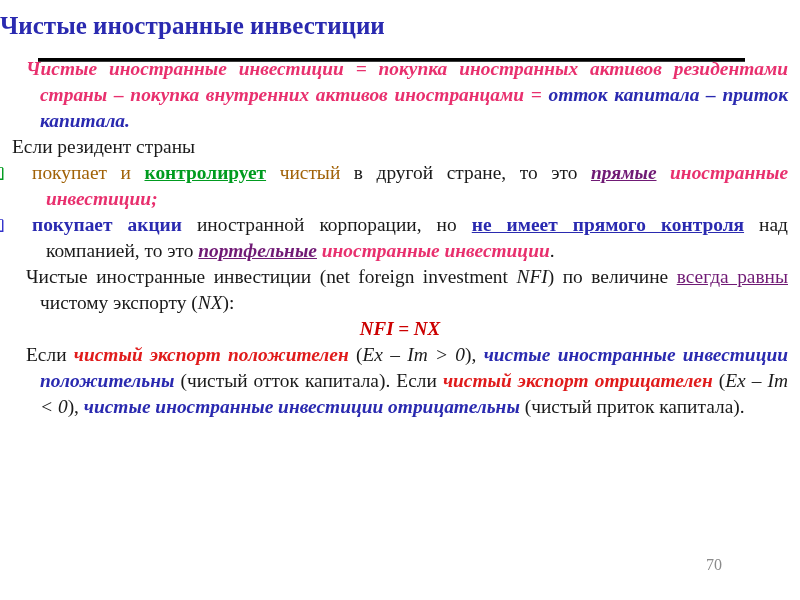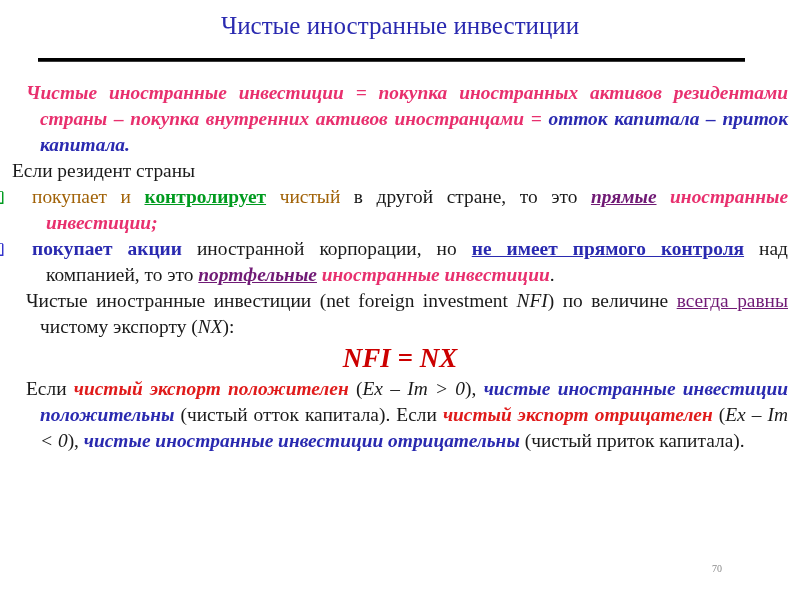--- a/index.html
+++ b/index.html
@@ -15,41 +15,40 @@
     overflow: hidden;
     position: relative;
   }
   .slide {
     width: 800px;
     height: 600px;
     position: relative;
     box-sizing: border-box;
   }
   .slide-title {
-    text-align: center;
-    font-weight: normal;
+    font-weight: bold;
     font-size: 25px;
     color: #2a2ab0;
     letter-spacing: 0px;
     padding-top: 12px;
     line-height: 1.12;
   }
   .title-rule {
     position: absolute;
     left: 38px;
     top: 58px;
     width: 707px;
     height: 3px;
     background: #000000;
     border-bottom: 1px solid #3a3a3a;
   }
   .body-area {
     position: absolute;
     left: 12px;
-    top: 80px;
+    top: 56px;
     width: 776px;
   }
   p.para {
     margin: 0;
     padding: 0;
     font-size: 19.4px;
     line-height: 1.34;
     text-align: justify;
     text-justify: inter-word;
   }
@@ -113,27 +112,27 @@
     font-weight: bold;
     font-style: italic;
   }
   .black { color: #1a1a1a; }
   .black-u { color: #701a75; text-decoration: underline; }
   .ital { font-style: italic; }
   .formula {
     color: #cc0000;
     font-weight: bold;
     font-style: italic;
-    font-size: 27px;
+    font-size: 19px;
   }
   .page-number {
     position: absolute;
     right: 78px;
     bottom: 26px;
-    font-size: 10px;
+    font-size: 16px;
     color: #8a8a8a;
     font-family: "Liberation Serif", serif;
   }
 </style>
 </head>
 <body>
 
 <div class="slide">
 
   <div class="slide-title">Чистые иностранные инвестиции</div>

